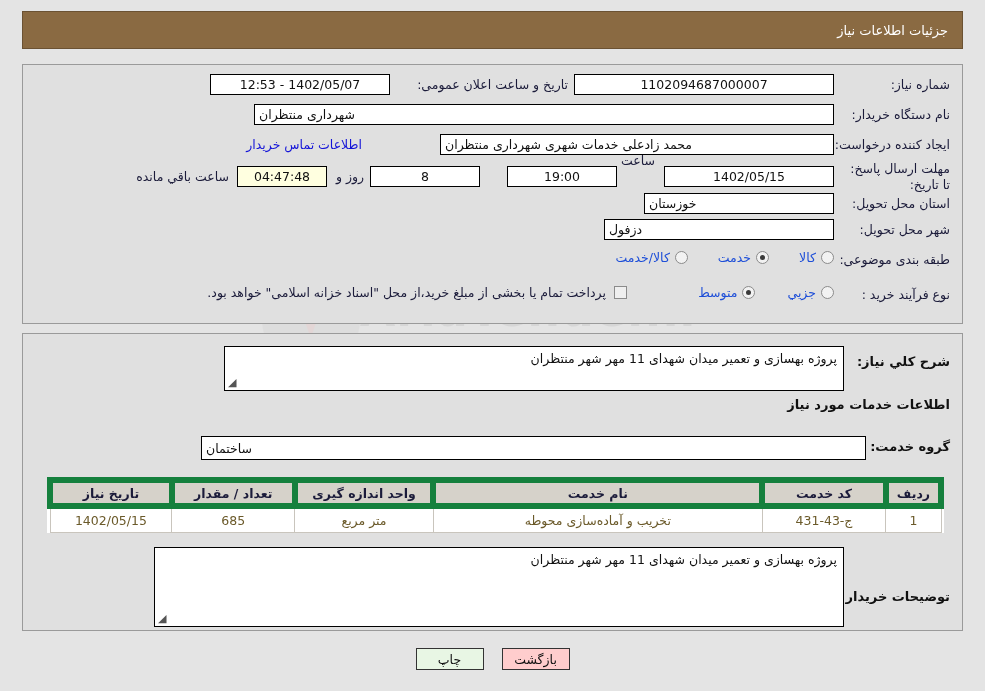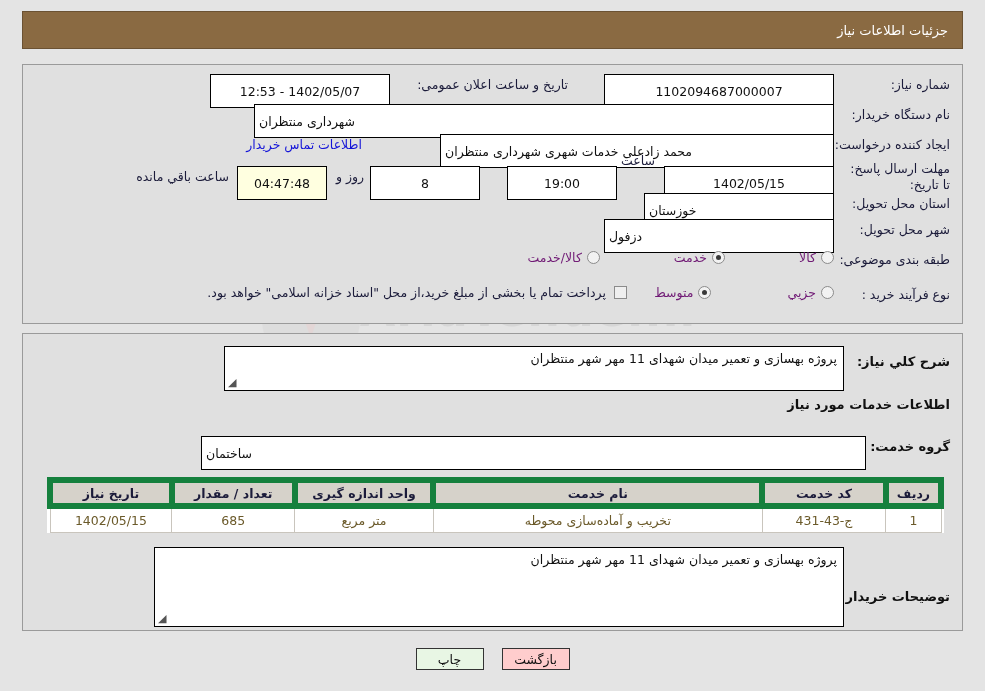--- a/index.html
+++ b/index.html
@@ -92,21 +92,21 @@
 
   .field {
     background: #ffffff;
     border: 1px solid #000000;
     height: 21px;
     font-size: 12.5px;
     color: #101010;
     display: flex;
     align-items: center;
     justify-content: flex-end;
-    padding: 16px 4px;
+    padding: 3px 4px;
     overflow: hidden;
   }
   .field.center { justify-content: center; }
   .field.cream { background: #ffffe0; }
 
   .linkish {
     color: #1414d8;
     font-size: 12.5px;
     text-decoration: none;
     cursor: pointer;
@@ -126,21 +126,21 @@
   }
   .radio.on::after {
     content: "";
     position: absolute;
     left: 3px; top: 3px;
     width: 5px; height: 5px;
     border-radius: 50%;
     background: #3a3a3a;
   }
   .radio-grp { display: flex; align-items: center; gap: 5px; }
-  .radio-lbl { font-size: 12.5px; color: #701a75; margin-left: 44px; }
+  .radio-lbl { font-size: 12.5px; color: #1d4ed8; }
 
   .checkbox {
     width: 13px; height: 13px;
     border: 1px solid #8b8b8b;
     background: #efefef;
   }
 
   
   .ta {
     background: #ffffff;
@@ -222,21 +222,21 @@
 <div class="watermark">
   <span class="wm-text">AriaTender.ir</span>
   <span class="wm-shield"></span>
 </div>
 
 <div class="panel" id="panel-top">
 
   <div class="row" style="top:12px; right:12px;">
     <span class="lbl">شماره نیاز:</span>
   </div>
-  <div class="field center" style="position:absolute; top:9px; right:128px; width:230px;">1102094687000007</div>
+  <div class="field center" style="position:absolute; top:9px; right:128px; width:260px;">1102094687000007</div>
 
   <div class="row" style="top:12px; right:394px;">
     <span class="lbl">تاریخ و ساعت اعلان عمومی:</span>
   </div>
   <div class="field center" style="position:absolute; top:9px; right:572px; width:180px;">1402/05/07 - 12:53</div>
 
   <div class="row" style="top:42px; right:12px;">
     <span class="lbl">نام دستگاه خریدار:</span>
   </div>
   <div class="field" style="position:absolute; top:39px; right:128px; width:580px;">شهرداری منتظران</div>

